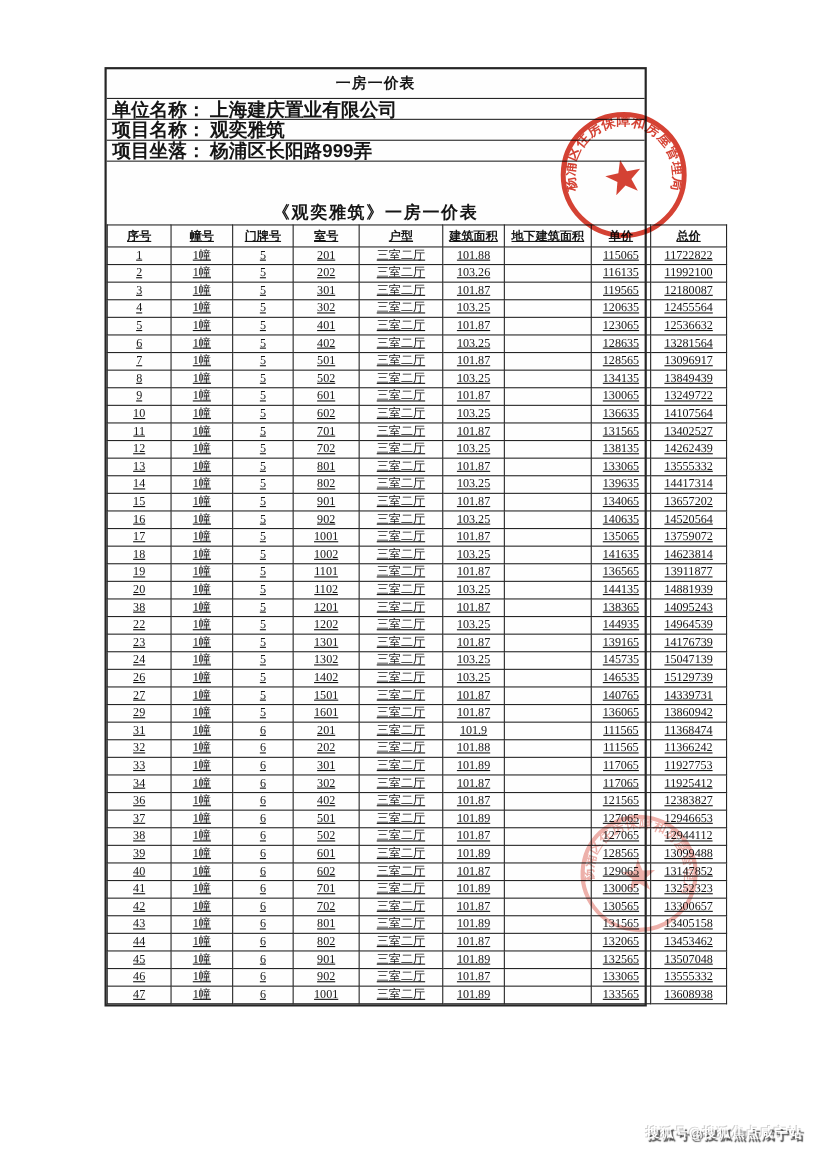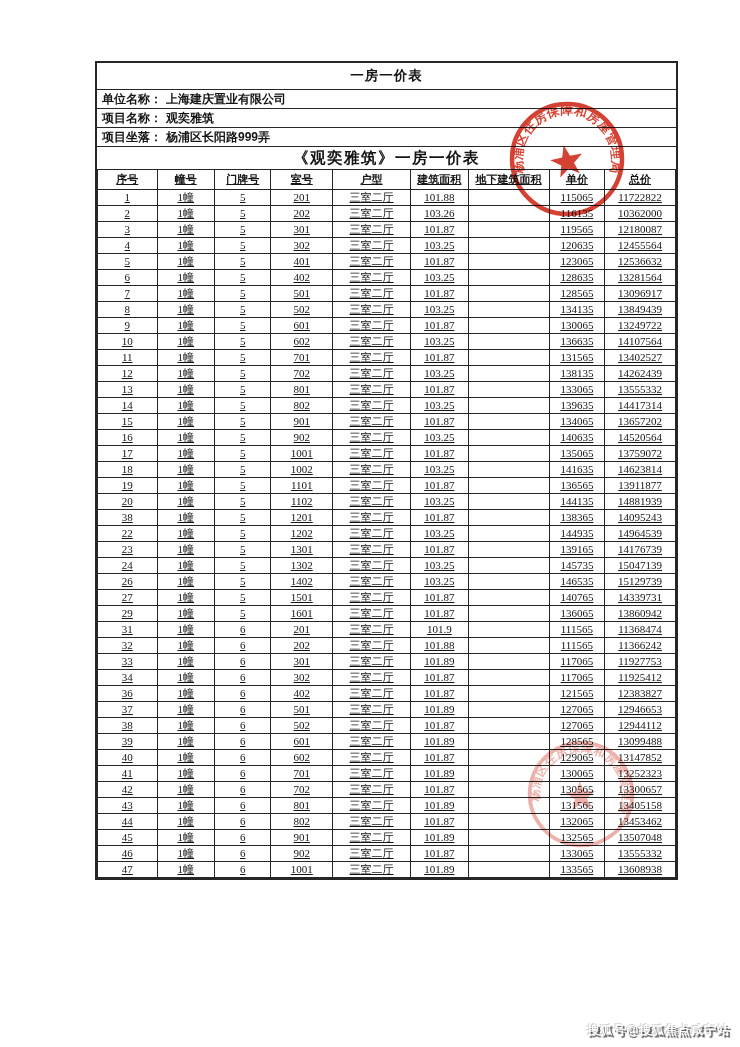--- a/index.html
+++ b/index.html
@@ -5,38 +5,38 @@
   * { margin:0; padding:0; box-sizing:border-box; }
   html,body { width:740px; height:1047px; }
   body {
     position:relative;
     background:#ffffff;
     font-family:"Liberation Sans", sans-serif;
     color:#151515;
     overflow:hidden;
   }
   .doc {
-    position:absolute; left:95px; top:61px; width:583px;
+    position:absolute; left:95px; top:61px; width:493px;
     border:2px solid #262626; background:#fefefe;
   }
   .title-row {
     height:27px; border-bottom:1px solid #262626;
     display:flex; align-items:center; justify-content:center;
     font-size:13.5px; font-weight:bold; letter-spacing:1px;
   }
   .info-row {
     height:19px; border-bottom:1px solid #262626;
     display:flex; align-items:center; padding-left:5px;
-    font-size:12px; font-weight:bold; white-space:nowrap;
+    font-size:17px; font-weight:bold; white-space:nowrap;
   }
   .info-row .val { margin-left:4px; }
   .subtitle-row {
     height:22px;
     display:flex; align-items:center; justify-content:center;
-    font-size:15.5px; font-weight:bold; letter-spacing:1.5px;
+    font-size:15.5px; font-weight:bold; letter-spacing:1.5px;margin-top:35px;
   }
   table.price {
     width:100%; border-collapse:collapse; table-layout:fixed;
     font-family:"Liberation Serif", serif;
     text-decoration:underline;
   }
   table.price th, table.price td {
     border:1px solid #262626; text-align:center; vertical-align:middle;
     overflow:hidden; white-space:nowrap; padding:0;
   }
@@ -124,21 +124,21 @@
         </tr>
         <tr>
           <td>2</td>
           <td>1幢</td>
           <td>5</td>
           <td>202</td>
           <td>三室二厅</td>
           <td>103.26</td>
           <td></td>
           <td>116135</td>
-          <td>10362000</td>
+          <td>11992100</td>
         </tr>
         <tr>
           <td>3</td>
           <td>1幢</td>
           <td>5</td>
           <td>301</td>
           <td>三室二厅</td>
           <td>101.87</td>
           <td></td>
           <td>119565</td>

